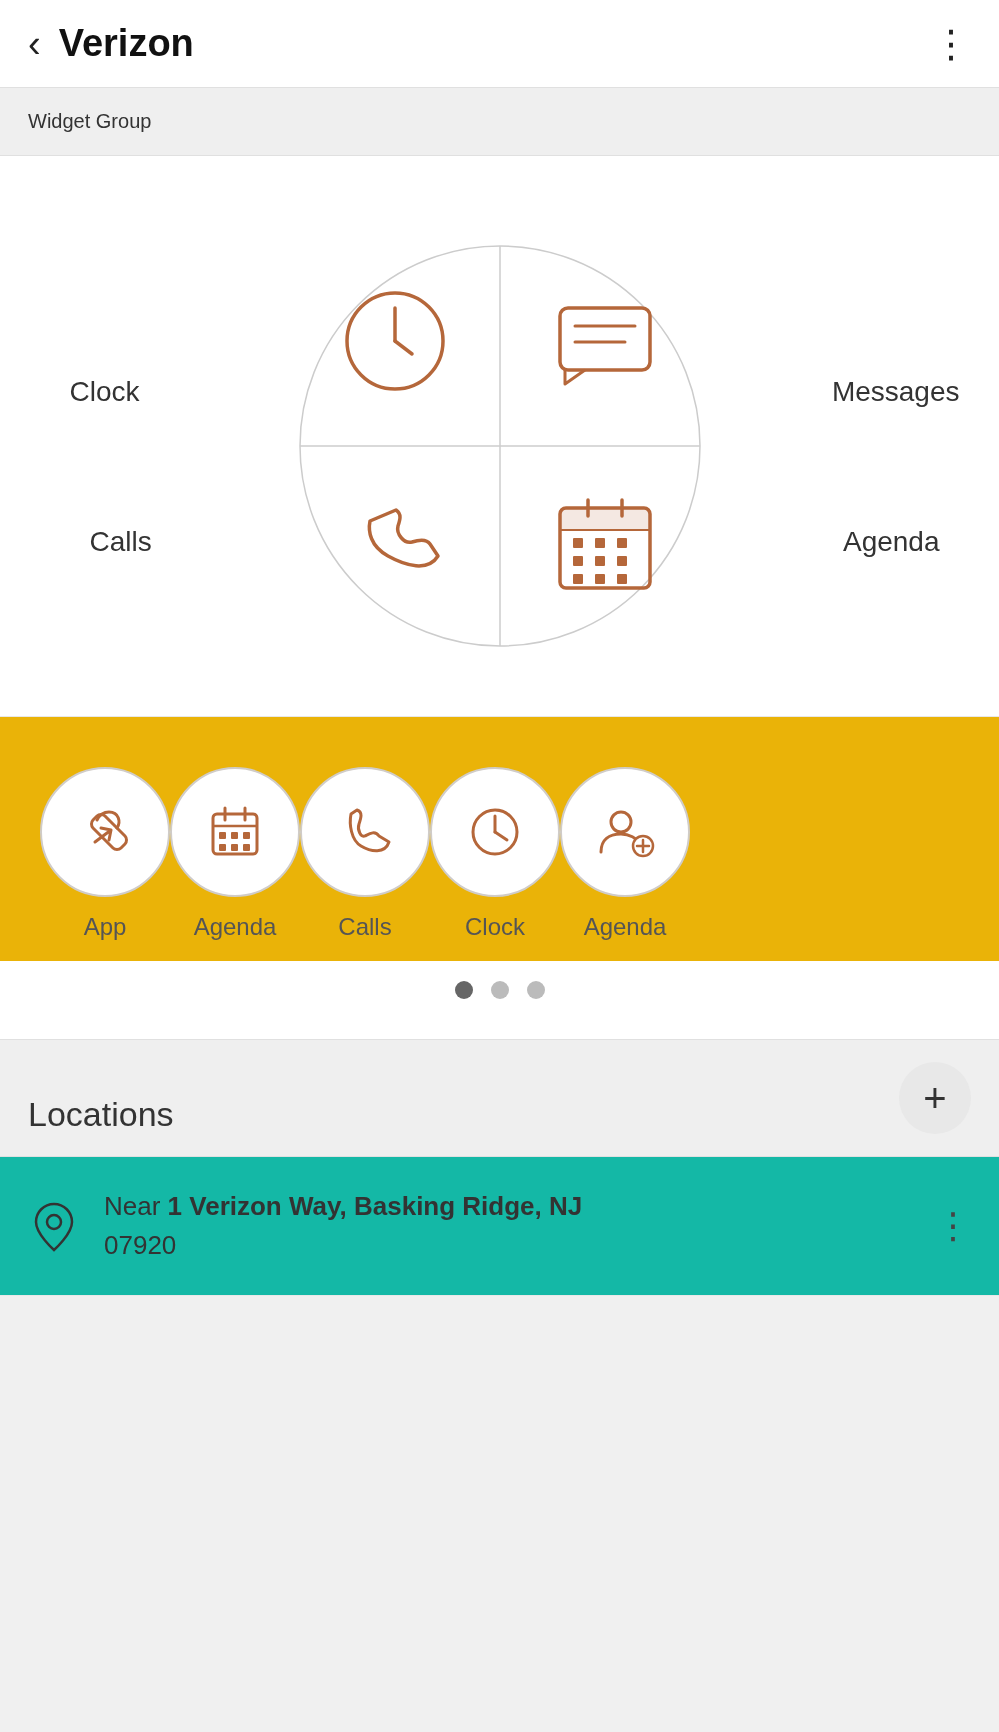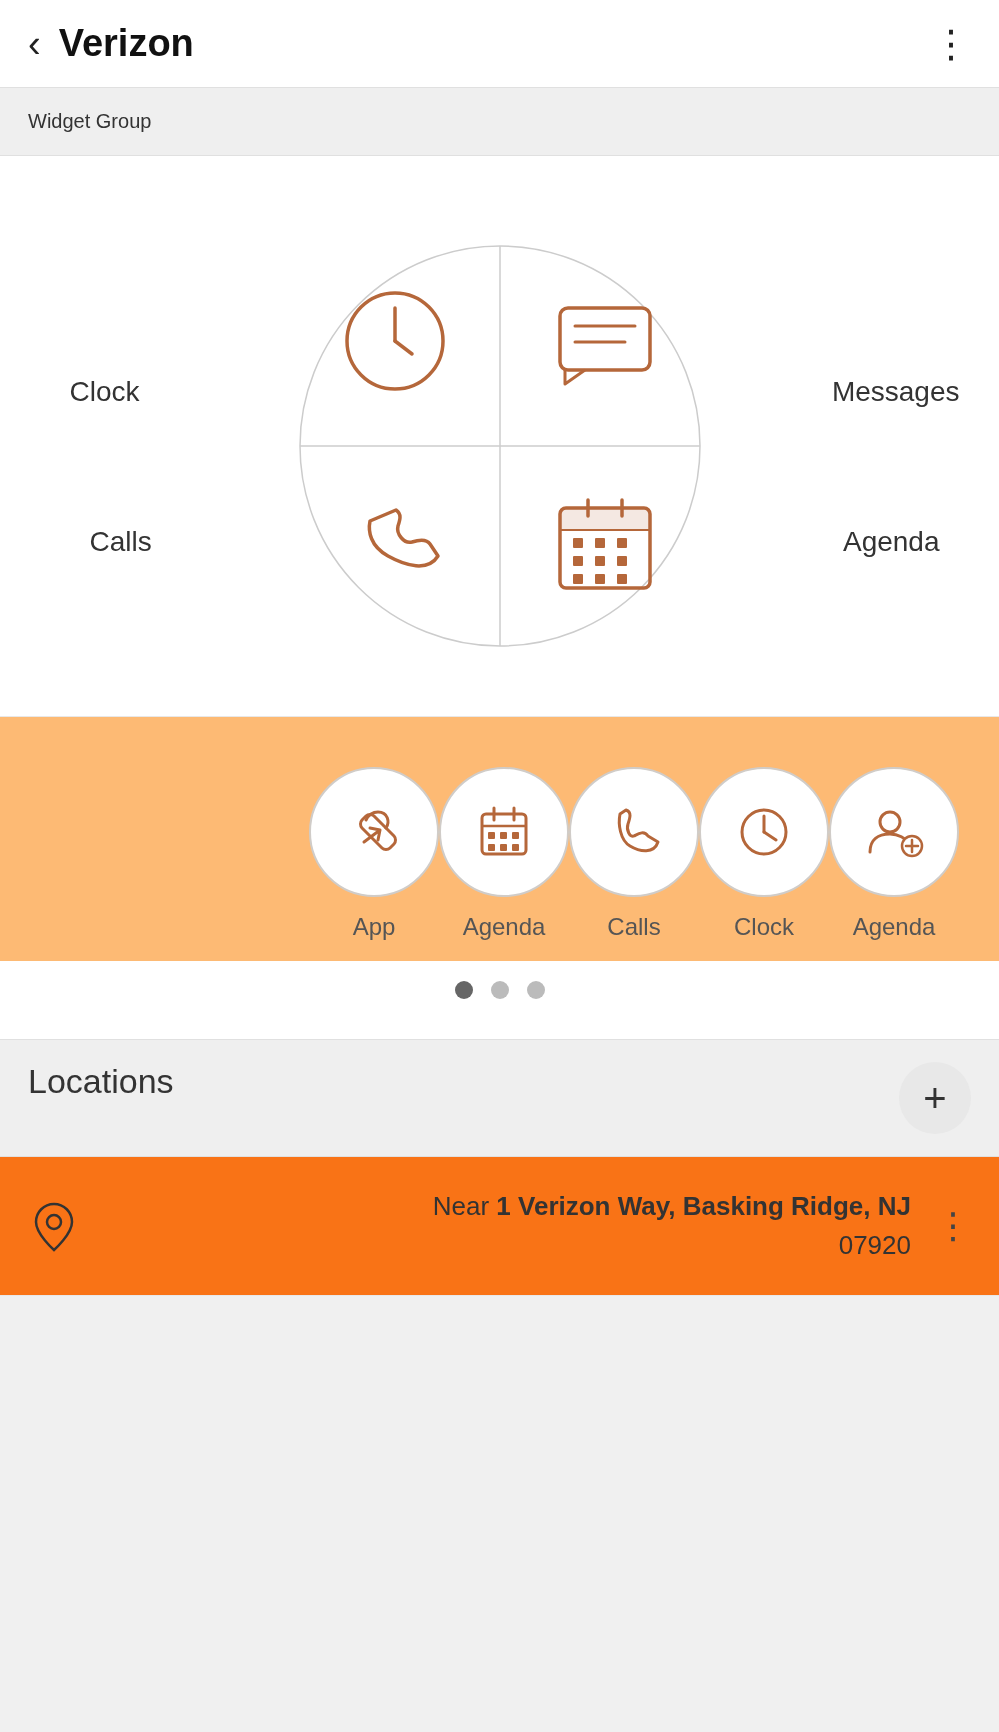--- a/index.html
+++ b/index.html
@@ -79,23 +79,23 @@
       color: #333;
       font-weight: 400;
     }
     .label-clock { top: 160px; left: -120px; }
     .label-messages { top: 160px; right: -150px; }
     .label-calls { top: 310px; left: -100px; }
     .label-agenda { top: 310px; right: -130px; }
 
     
     .icon-row {
-      background: #fdba74;
-      display: flex;
-      justify-content: flex-end;
+      background: #eab308;
+      display: flex;
+      justify-content: flex-start;
       align-items: center;
       padding: 50px 40px 20px 40px;
     }
 
     .icon-item {
       display: flex;
       flex-direction: column;
       align-items: center;
       gap: 16px;
       cursor: pointer;
@@ -139,21 +139,21 @@
       background: #bbb;
     }
     .dot.active {
       background: #666;
     }
 
     
     .locations-header {
       background: #efefef;
       display: flex;
-      align-items: flex-start;
+      align-items: flex-end;
       justify-content: space-between;
       padding: 22px 28px;
       border-bottom: 1px solid #e0e0e0;
       border-top: 1px solid #e0e0e0;
     }
     .locations-title {
       font-size: 34px;
       color: #333;
       font-weight: 400;
     }
@@ -167,27 +167,26 @@
       justify-content: center;
       cursor: pointer;
       font-size: 40px;
       color: #333;
       font-weight: 300;
       border: none;
     }
 
     
     .location-item {
-      background: #f97316;
+      background: #14b8a6;
       display: flex;
       align-items: center;
       padding: 30px 28px;
       border-bottom: 1px solid #e8e8e8;
       gap: 24px;
-      text-align: right;
     }
     .location-pin {
       width: 52px;
       height: 52px;
       flex-shrink: 0;
     }
     .location-text {
       flex: 1;
       font-size: 26px;
       color: #333;

